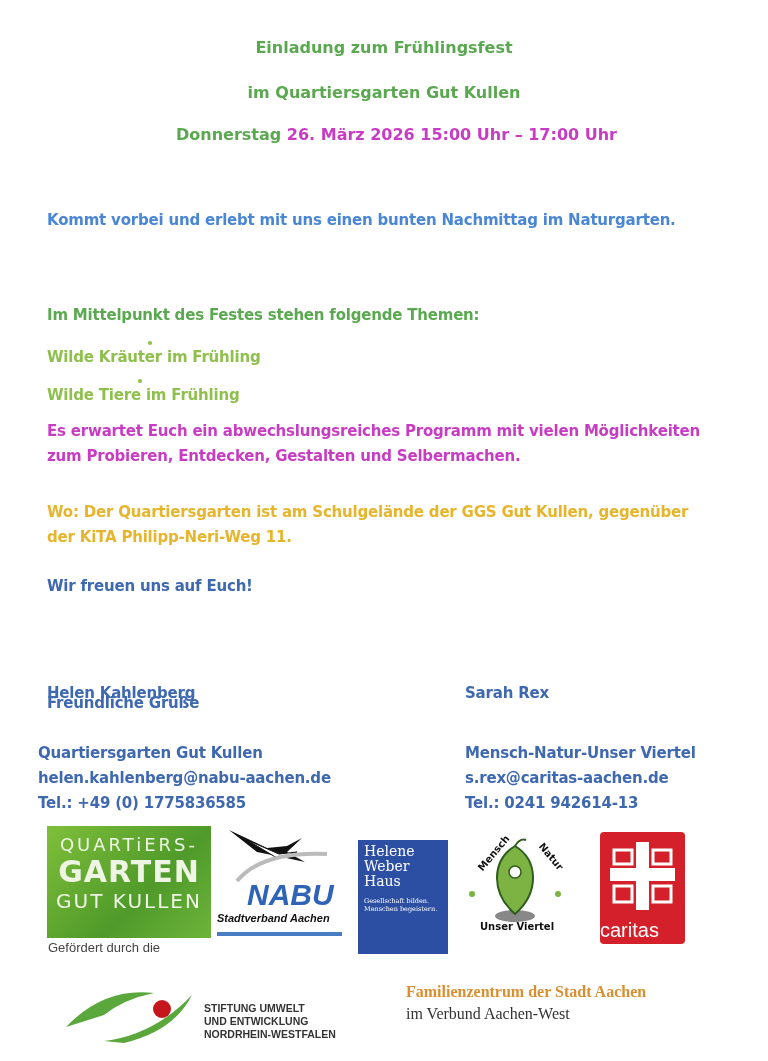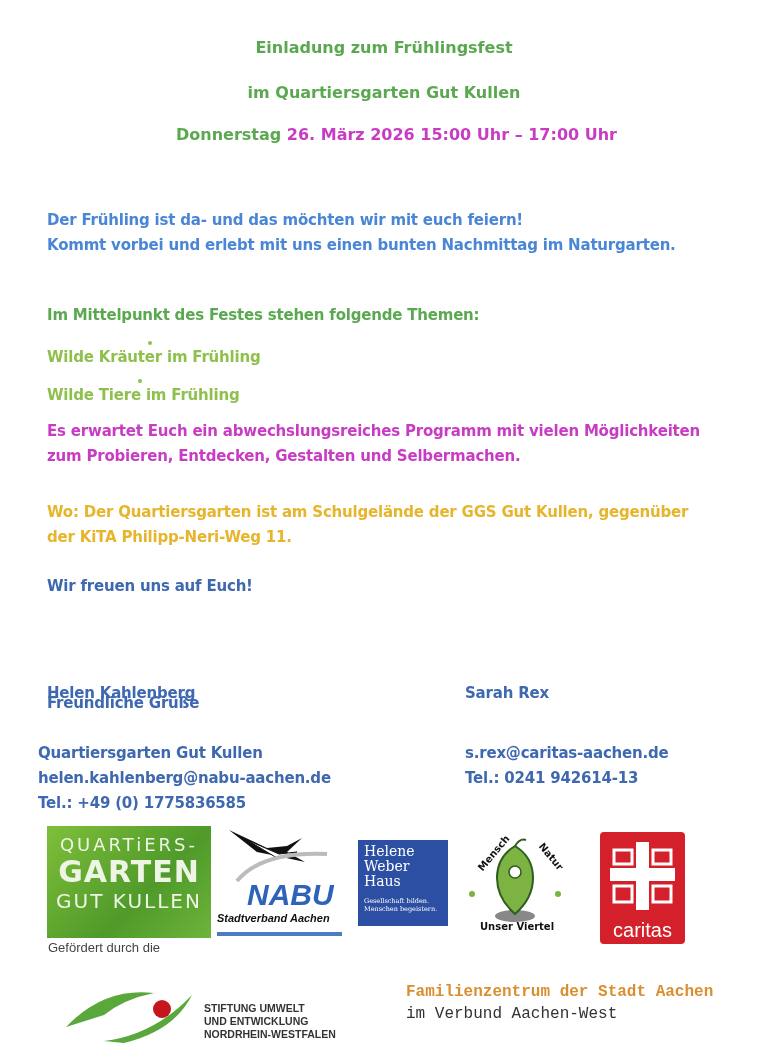--- a/index.html
+++ b/index.html
@@ -20,44 +20,43 @@
   .logo { position: absolute; }
   .qg { left: 47px; top: 826px; width: 164px; height: 112px; background: linear-gradient(135deg,#7fbf3a,#4f9a2a 60%,#6db43a); color: #eef5e4; font-family: "DejaVu Sans", sans-serif; font-weight: normal; text-align: center; overflow: hidden; }
   .qg .l1 { font-size: 18px; letter-spacing: 3px; margin-top: 8px; }
   .qg .l2 { font-size: 30px; font-weight: bold; letter-spacing: 1px; line-height: 34px; }
   .qg .l3 { font-size: 20px; letter-spacing: 2px; }
   .nabu { left: 217px; top: 826px; width: 128px; height: 112px; }
   .nabu .name { position: absolute; left: 30px; top: 52px; font-size: 30px; font-style: italic; font-weight: 900; color: #2f63b8; font-family: "Liberation Sans", sans-serif; }
   .nabu .sub { position: absolute; left: 0; top: 86px; font-size: 11px; font-style: italic; font-weight: bold; color: #111; font-family: "Liberation Sans", sans-serif; white-space: nowrap; }
   .nabu .bar { position: absolute; left: 0; top: 106px; width: 125px; height: 4px; background: #4a7cc4; }
   .foerd { left: 48px; top: 940px; font-size: 13px; font-weight: normal; color: #444; font-family: "Liberation Sans", sans-serif; }
-  .hwh { left: 358px; top: 840px; width: 90px; height: 86px; background: #2d4fa3; color: #fff; font-family: "DejaVu Serif", serif; font-weight: normal; padding: 4px 6px; }
+  .hwh { left: 358px; top: 840px; width: 90px; height: 114px; background: #2d4fa3; color: #fff; font-family: "DejaVu Serif", serif; font-weight: normal; padding: 4px 6px; }
   .hwh .nm { font-size: 14px; line-height: 15px; }
   .hwh .tag { font-size: 6.5px; margin-top: 8px; line-height: 8px; }
   .mnu { left: 460px; top: 832px; width: 110px; height: 110px; }
-  .caritas { left: 600px; top: 832px; width: 85px; height: 112px; background: #d4202a; border-radius: 4px; color: #fff; text-align: center; font-family: "Liberation Sans", sans-serif; font-weight: normal; }
+  .caritas { left: 600px; top: 832px; width: 85px; height: 112px; background: #d4202a; border-radius: 4px; color: #fff; font-family: "Liberation Sans", sans-serif; font-weight: normal; }
   .caritas .word { position: absolute; bottom: 2px; left: 0; width: 85px; font-size: 20px; }
   .sue { left: 64px; top: 985px; width: 300px; height: 60px; }
   .sue .txt { position: absolute; left: 140px; top: 17px; font-family: "Liberation Sans", sans-serif; font-size: 10.5px; line-height: 13px; color: #333; font-weight: bold; }
-  .fz { left: 406px; top: 983px; font-family: Liberation Mono, monospace; }
+  .fz { left: 406px; top: 983px; font-family: Liberation Serif, serif; }
   .fz .a { font-size: 16px; font-weight: bold; color: #d98f30; }
   .fz .b { font-size: 16px; font-weight: normal; color: #333; margin-top: 4px; }
 </style>
 </head>
 <body>
 
 <div class="abs center t-green h1" style="top:38px;">Einladung zum Frühlingsfest</div>
 <div class="abs center t-green h1" style="top:83px;">im Quartiersgarten Gut Kullen</div>
 <div class="abs center h1" style="top:125px;padding-left:25px;">
   <span class="t-green">Donnerstag</span>
   <span class="t-magenta">26. März 2026 15:00 Uhr – 17:00 Uhr</span>
 </div>
 
 <div class="abs p t-blue" style="left:47px; top:208px;">
-  <div>Der Frühling ist da- und das möchten wir mit euch feiern!</div>
   <div>Kommt vorbei und erlebt mit uns einen bunten Nachmittag im Naturgarten.</div>
 </div>
 
 <div class="abs p t-green" style="left:47px; top:303px;">Im Mittelpunkt des Festes stehen folgende Themen:</div>
 <div class="abs p t-lime bullet" style="left:47px; top:341px;">
   <span class="dot"></span>
   <span>Wilde Kräuter im Frühling</span>
 </div>
 <div class="abs p t-lime bullet" style="left:47px; top:379px;">
   <span class="dot"></span>
@@ -80,20 +79,21 @@
 
 <div class="abs p t-navy" style="left:47px; top:681px;">Helen Kahlenberg</div>
 <div class="abs p t-navy" style="left:465px; top:681px;">Sarah Rex</div>
 
 <div class="abs p t-navy" style="left:38px; top:741px;">
   <div>Quartiersgarten Gut Kullen</div>
   <div>helen.kahlenberg@nabu-aachen.de</div>
   <div>Tel.: +49 (0) 1775836585</div>
 </div>
 <div class="abs p t-navy" style="left:465px; top:741px;">
+  <div>Mensch-Natur-Unser Viertel</div>
   <div>s.rex@caritas-aachen.de</div>
   <div>Tel.: 0241 942614-13</div>
 </div>
 
 <div class="logo qg">
   <div class="l1">QUARTiERS-</div>
   <div class="l2">GARTEN</div>
   <div class="l3">GUT KULLEN</div>
 </div>
 

